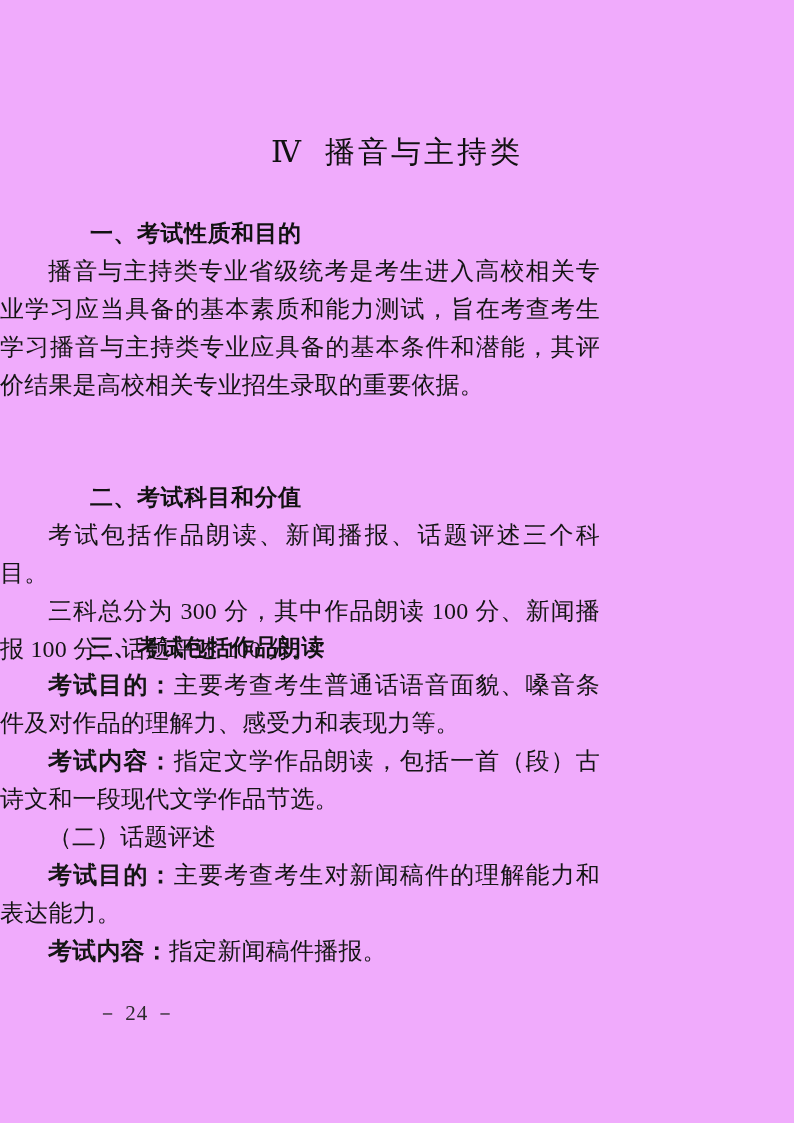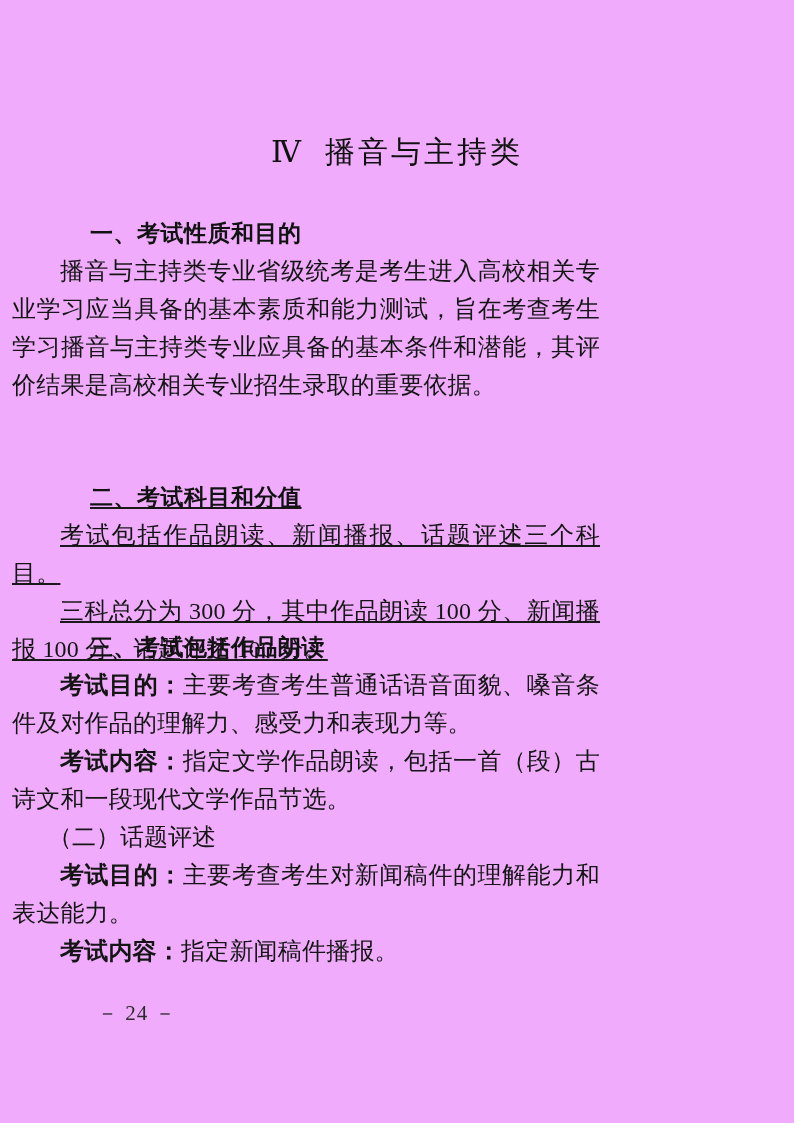--- a/index.html
+++ b/index.html
@@ -67,21 +67,20 @@
   .para {
     font-family: "Liberation Serif", "DejaVu Serif", serif;
     font-size: 24px;
     line-height: 38px;
     letter-spacing: 0.2px;
     text-indent: 48px;
     text-align: justify;
     text-justify: inter-ideograph;
     margin: 0;
     color: #151515;
-    padding-left: 12px;
   }
 
   
   .subhead {
     font-family: "Liberation Serif", "DejaVu Serif", serif;
     font-size: 24px;
     line-height: 38px;
     text-indent: 48px;
     margin: 0;
     color: #151515;
@@ -116,21 +115,21 @@
   <div class="doc-title">Ⅳ  播音与主持类</div>
 
   <div class="block" style="top:214px;">
     <div class="content" style="position:static;">
       <h2 class="sec-head">一、考试性质和目的</h2>
       <p class="para">播音与主持类专业省级统考是考生进入高校相关专业学习应当具备的基本素质和能力测试，旨在考查考生学习播音与主持类专业应具备的基本条件和潜能，其评价结果是高校相关专业招生录取的重要依据。</p>
     </div>
   </div>
 
   <div class="block" style="top:478px;">
-    <div class="content" style="position:static;text-decoration:underline;">
+    <div class="content" style="position:static;">
       <h2 class="sec-head">二、考试科目和分值</h2>
       <p class="para">考试包括作品朗读、新闻播报、话题评述三个科目。</p>
       <p class="para">三科总分为 300 分，其中作品朗读 100 分、新闻播报 100 分、话题评述 100 分。</p>
     </div>
   </div>
 
   <div class="block" style="top:628px;">
     <div class="content" style="position:static;">
       <h2 class="sec-head">三、考试包括作品朗读</h2>
 

